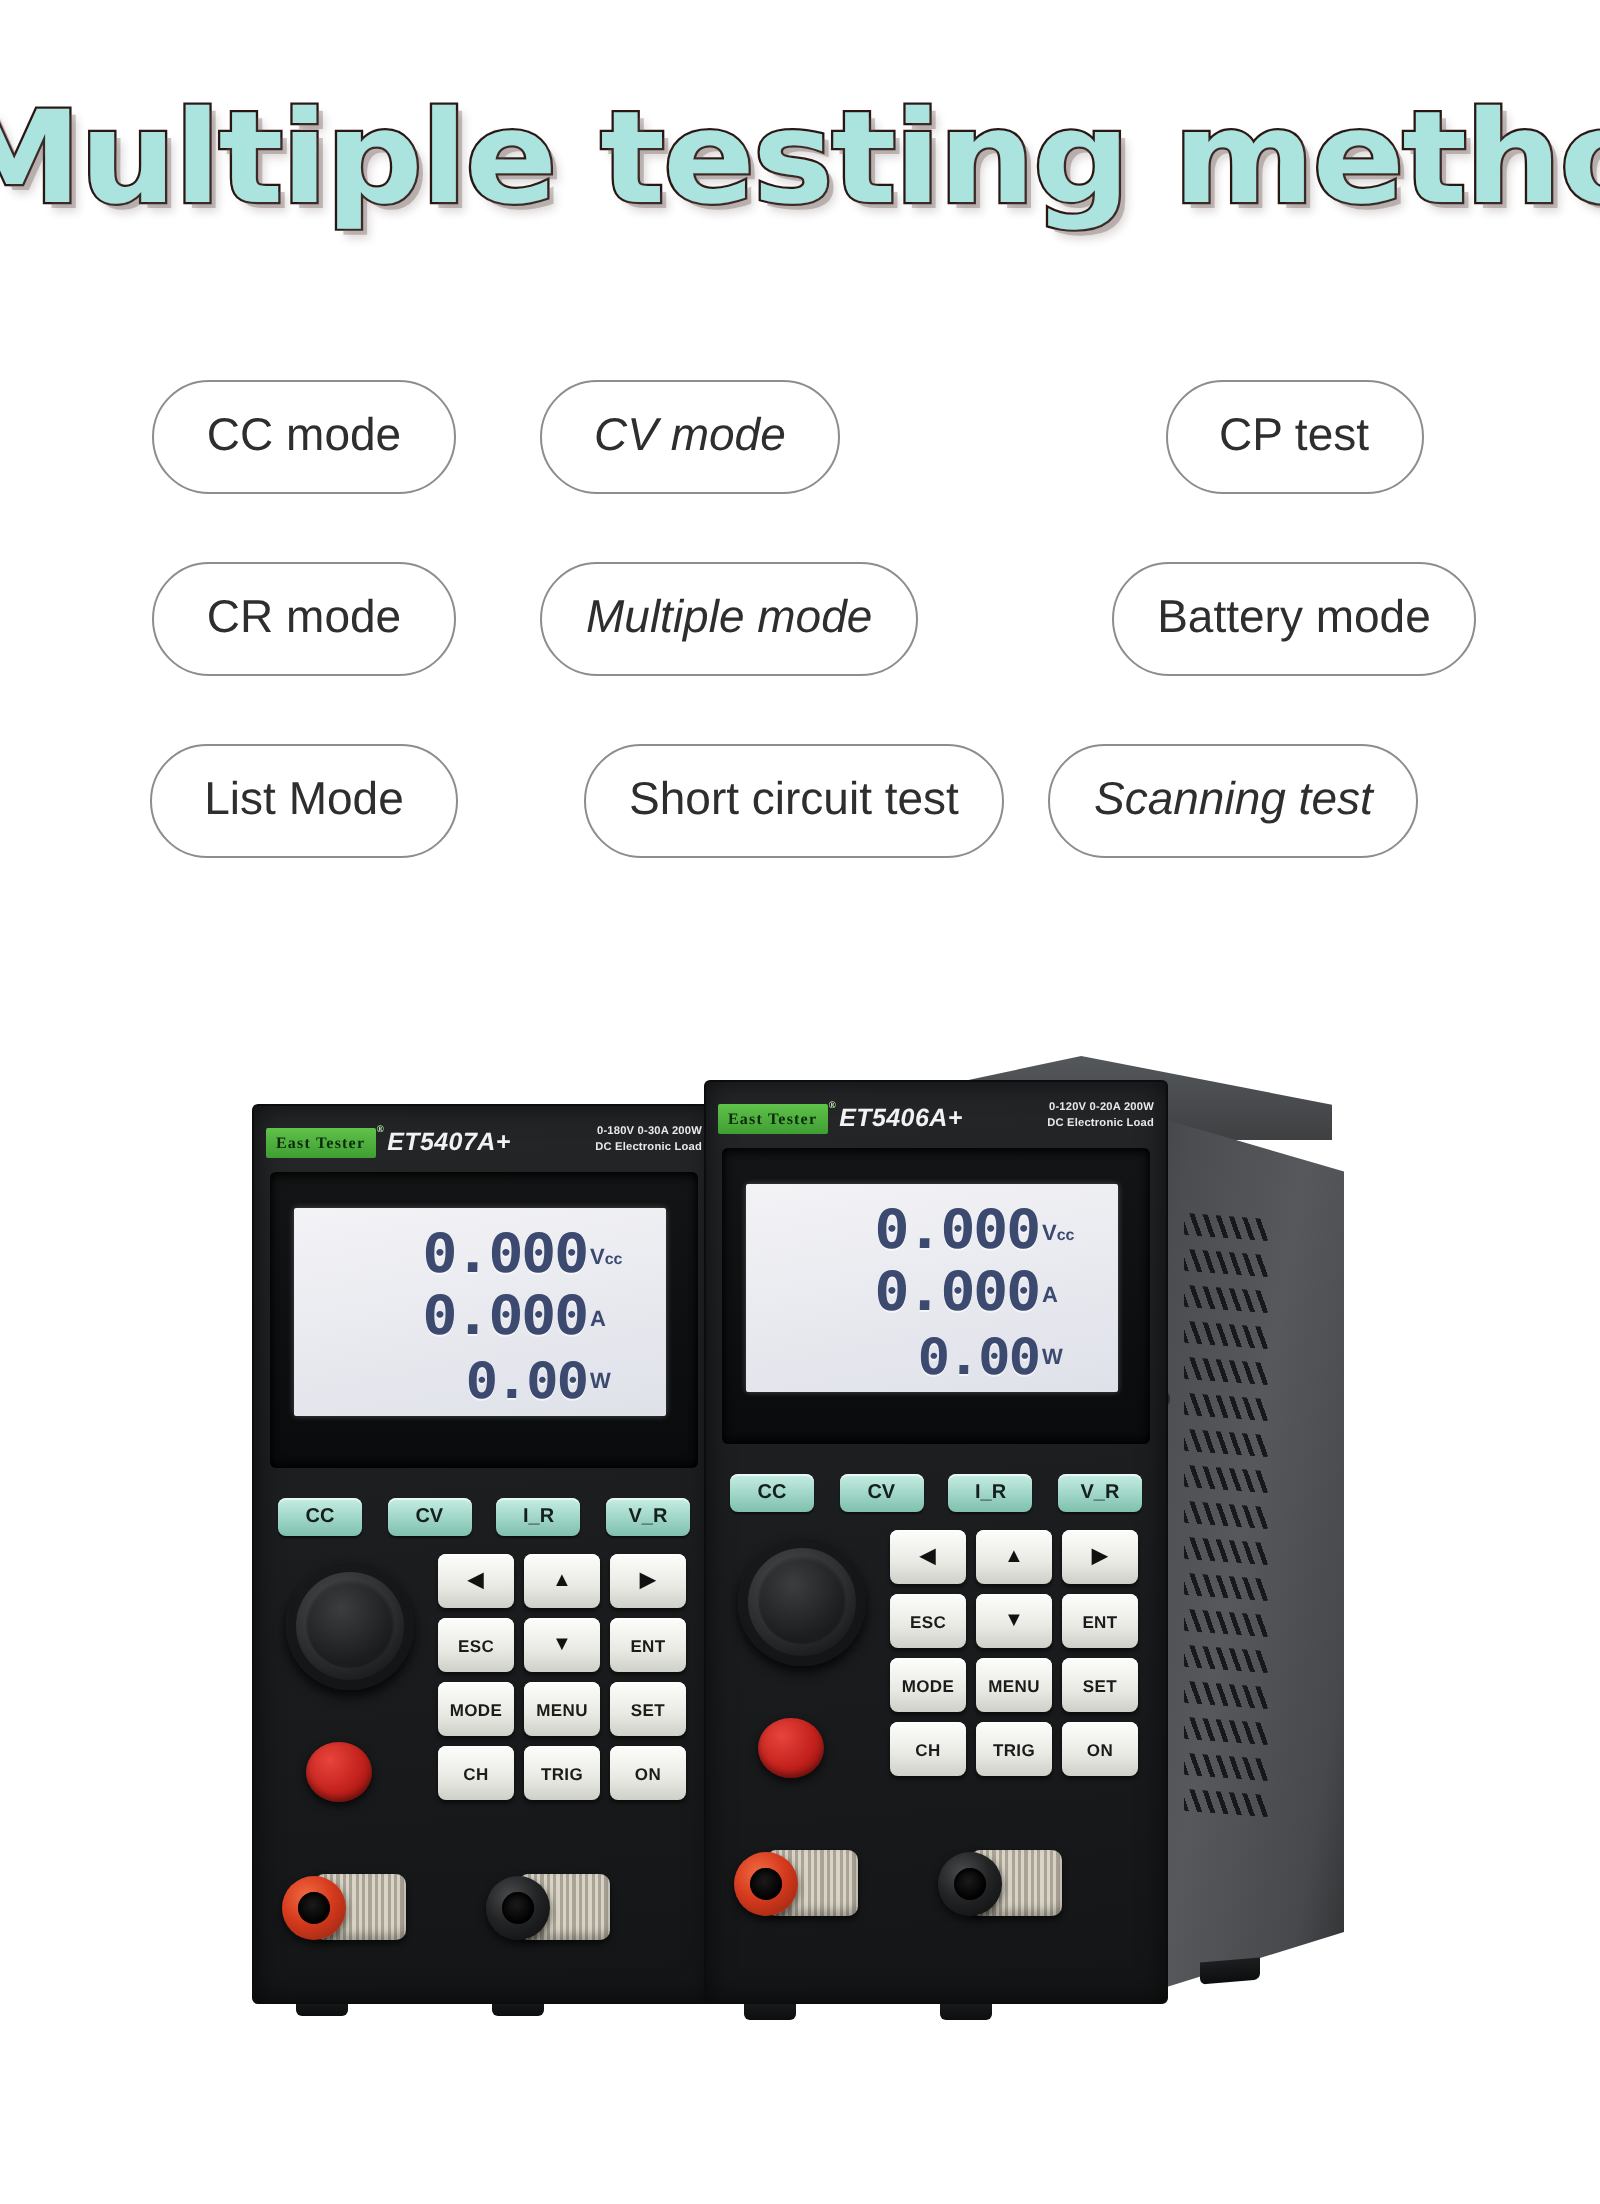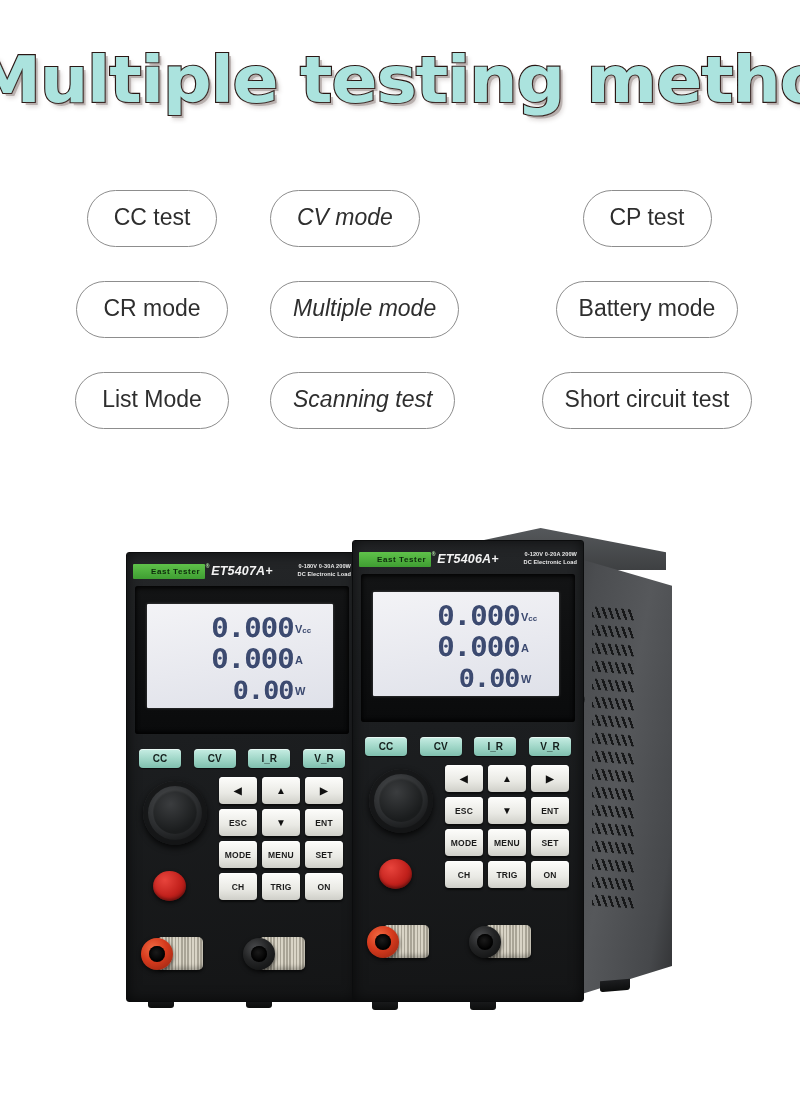--- a/index.html
+++ b/index.html
@@ -162,24 +162,25 @@
     display: flex;
     align-items: center;
     gap: 6px;
   }
   .brand-logo {
     background: linear-gradient(180deg, #5fc24a 0%, #3f9e32 100%);
     color: #0c2a0b;
     font-size: 8px;
     font-weight: bold;
     letter-spacing: .6px;
-    padding: 3px 5px 3px 18px;
+    padding: 3px 5px 3px 5px;
     border-radius: 1px;
     position: relative;
     white-space: nowrap;
+    font-family: Liberation Serif, serif;
   }
   .brand-logo .reg {
     position: absolute;
     top: -1px; right: -5px;
     font-size: 5px;
     color: #b9f0ad;
   }
   .model {
     color: #f2f2f2;
     font-size: 12.5px;
@@ -383,21 +384,21 @@
 <body>
 
 <div class="title-wrap">
   <span class="title">Multiple testing methods</span>
 </div>
 
 <div class="pill-grid">
 
   <div class="pill-row">
     <div class="pill-cell c0">
-      <div class="pill">CC test</div>
+      <div class="pill">CC mode</div>
     </div>
     <div class="pill-cell c1">
       <div class="pill">CV mode</div>
     </div>
     <div class="pill-cell c2">
       <div class="pill">CP test</div>
     </div>
   </div>
 
   <div class="pill-row">
@@ -409,25 +410,25 @@
     </div>
     <div class="pill-cell c2">
       <div class="pill wide">Battery mode</div>
     </div>
   </div>
 
   <div class="pill-row">
     <div class="pill-cell c0">
       <div class="pill">List Mode</div>
     </div>
+    <div class="pill-cell c2">
+      <div class="pill wide">Short circuit test</div>
+    </div>
     <div class="pill-cell c1">
       <div class="pill wide">Scanning test</div>
-    </div>
-    <div class="pill-cell c2">
-      <div class="pill wide">Short circuit test</div>
     </div>
   </div>
 
 </div>
 
 <div class="photo">
 
   <div class="side-top"></div>
   <div class="side-body"></div>
   <div class="vents">

